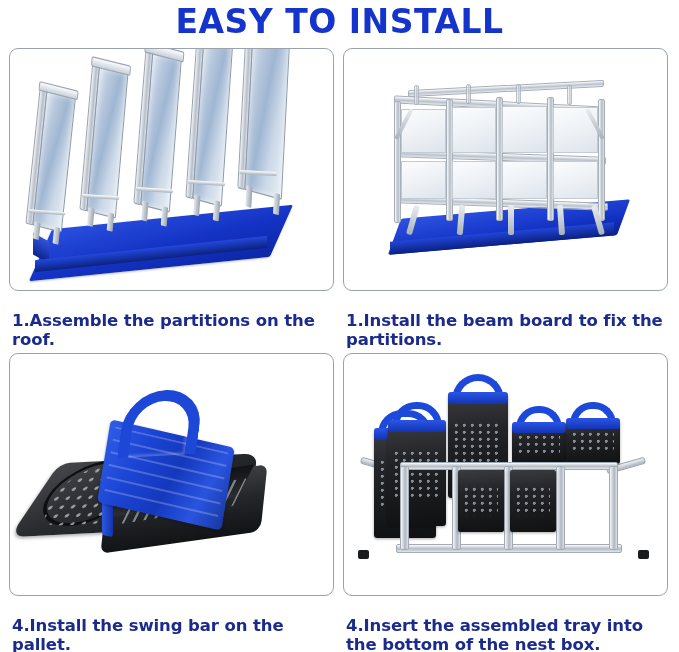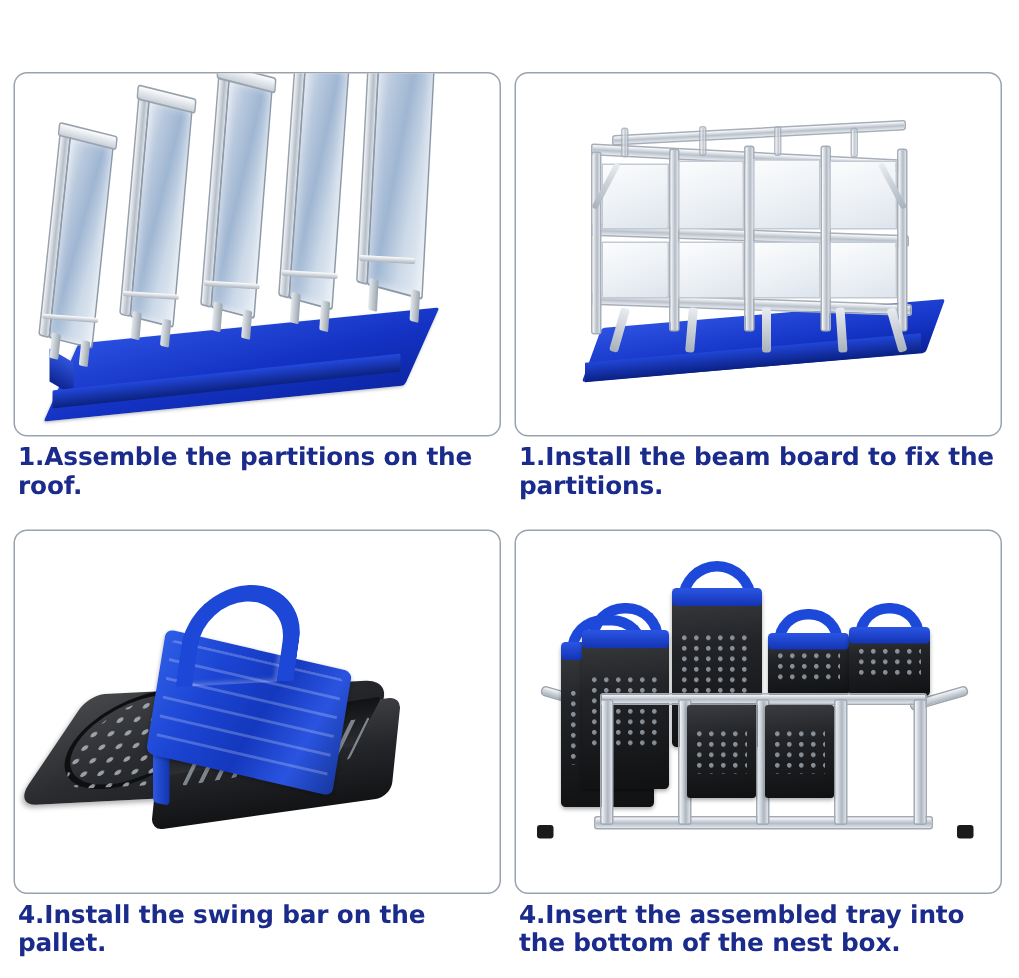--- a/index.html
+++ b/index.html
@@ -54,21 +54,21 @@
   .photo {
     position: relative;
     width: 100%;
     height: 243px;
     border: 1px solid #9aa3ad;
     border-radius: 9px;
     background: #ffffff;
     overflow: hidden;
   }
   .caption {
-    margin-top: 4px;
+    margin-top: 20px;
     font-size: 16.5px;
     font-weight: 700;
     line-height: 19px;
     color: #1a2b8c;
     letter-spacing: -0.1px;
     padding-left: 3px;
     font-family: "DejaVu Sans", "Liberation Sans", sans-serif;
   }
 
   
@@ -337,20 +337,21 @@
     width: 11px; height: 9px;
     background: #1a1b1d;
     border-radius: 2px;
   }
 </style>
 </head>
 <body>
 
 <div class="page">
 
+  <div class="title">EASY TO INSTALL</div>
 
   <div class="grid">
 
     <div class="step">
       <div class="photo">
         <div class="scene">
           <div class="p1-base"></div>
           <div class="p1-base-left"></div>
           <div class="p1-base-front"></div>
 

